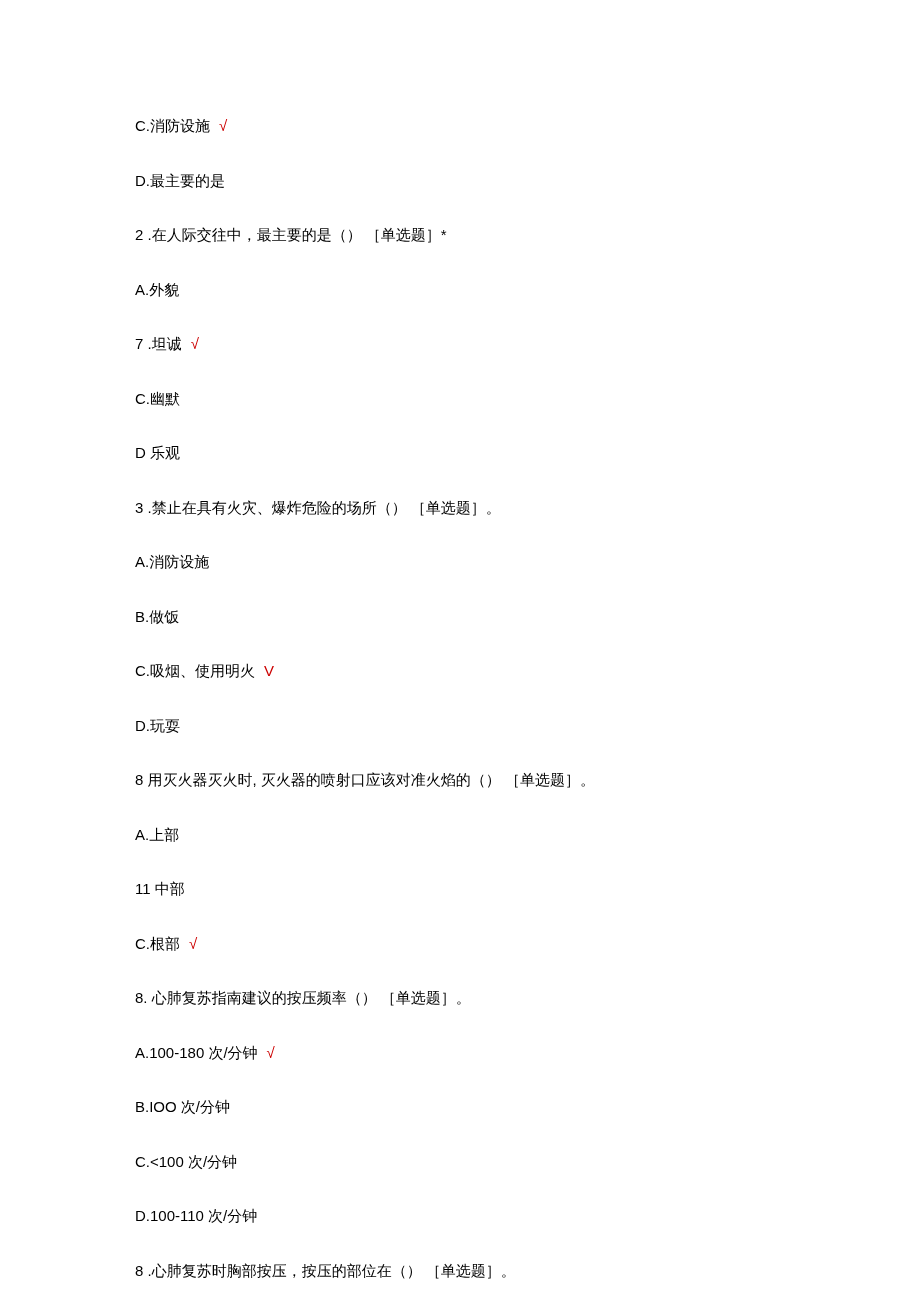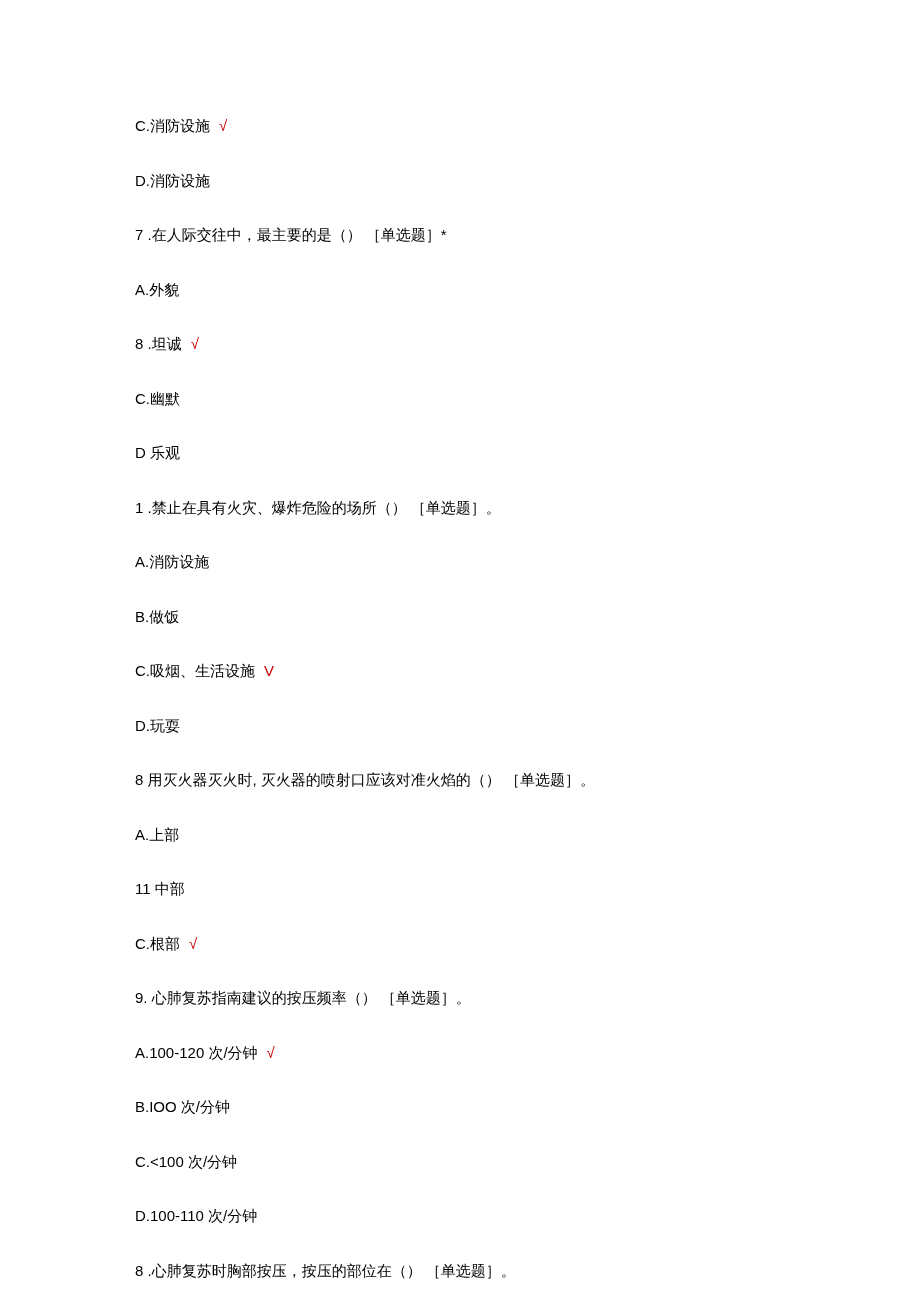--- a/index.html
+++ b/index.html
@@ -25,69 +25,69 @@
       margin-left: 4px;
     }
   </style>
 </head>
 <body>
 
 <div class="line">
   <span>C.消防设施</span><span class="check">√</span>
 </div>
 <div class="line">
-  <span>D.消防设施</span>
+  <span>D.最主要的是</span>
 </div>
 <div class="line">
-  <span>7  .在人际交往中，最主要的是（） ［单选题］*</span>
+  <span>2  .在人际交往中，最主要的是（） ［单选题］*</span>
 </div>
 <div class="line">
   <span>A.外貌</span>
 </div>
 <div class="line">
-  <span>8  .坦诚</span><span class="check">√</span>
+  <span>7  .坦诚</span><span class="check">√</span>
 </div>
 <div class="line">
   <span>C.幽默</span>
 </div>
 <div class="line">
   <span>D 乐观</span>
 </div>
 <div class="line">
-  <span>1  .禁止在具有火灾、爆炸危险的场所（） ［单选题］。</span>
+  <span>3  .禁止在具有火灾、爆炸危险的场所（） ［单选题］。</span>
 </div>
 <div class="line">
   <span>A.消防设施</span>
 </div>
 <div class="line">
   <span>B.做饭</span>
 </div>
 <div class="line">
-  <span>C.吸烟、生活设施</span><span class="check">V</span>
+  <span>C.吸烟、使用明火</span><span class="check">V</span>
 </div>
 <div class="line">
   <span>D.玩耍</span>
 </div>
 <div class="line">
   <span>8  用灭火器灭火时, 灭火器的喷射口应该对准火焰的（） ［单选题］。</span>
 </div>
 <div class="line">
   <span>A.上部</span>
 </div>
 <div class="line">
   <span>11  中部</span>
 </div>
 <div class="line">
   <span>C.根部</span><span class="check">√</span>
 </div>
 <div class="line">
-  <span>9. 心肺复苏指南建议的按压频率（） ［单选题］。</span>
+  <span>8. 心肺复苏指南建议的按压频率（） ［单选题］。</span>
 </div>
 <div class="line">
-  <span>A.100-120 次/分钟</span><span class="check">√</span>
+  <span>A.100-180 次/分钟</span><span class="check">√</span>
 </div>
 <div class="line">
   <span>B.IOO 次/分钟</span>
 </div>
 <div class="line">
   <span>C.&lt;100 次/分钟</span>
 </div>
 <div class="line">
   <span>D.100-110 次/分钟</span>
 </div>

